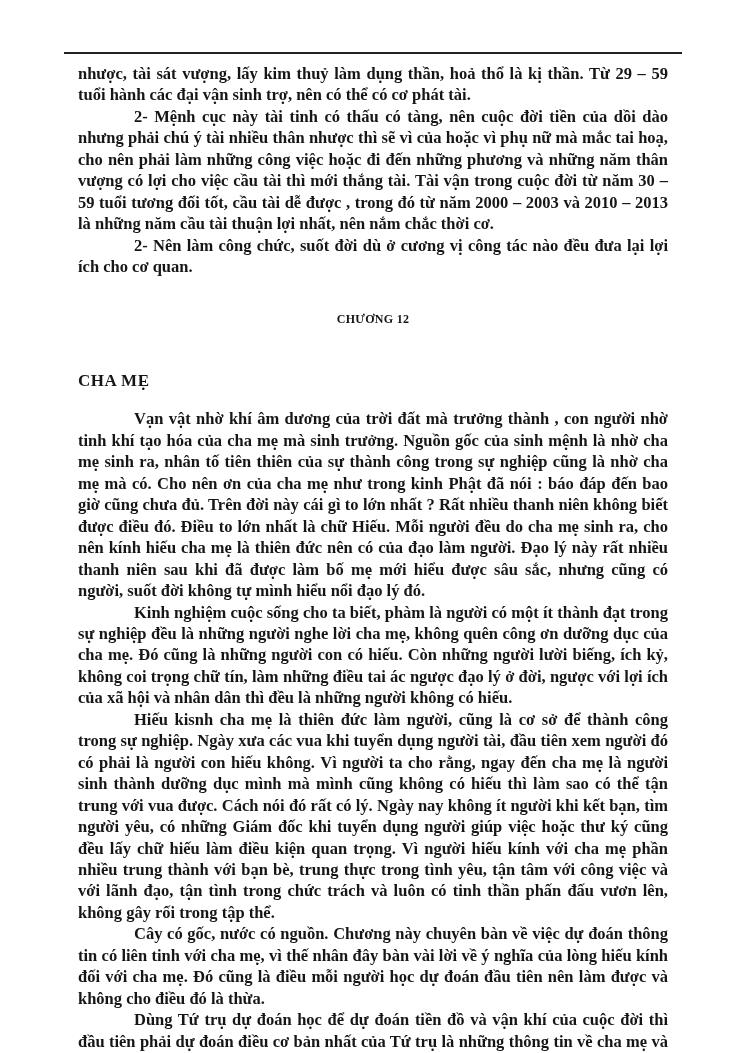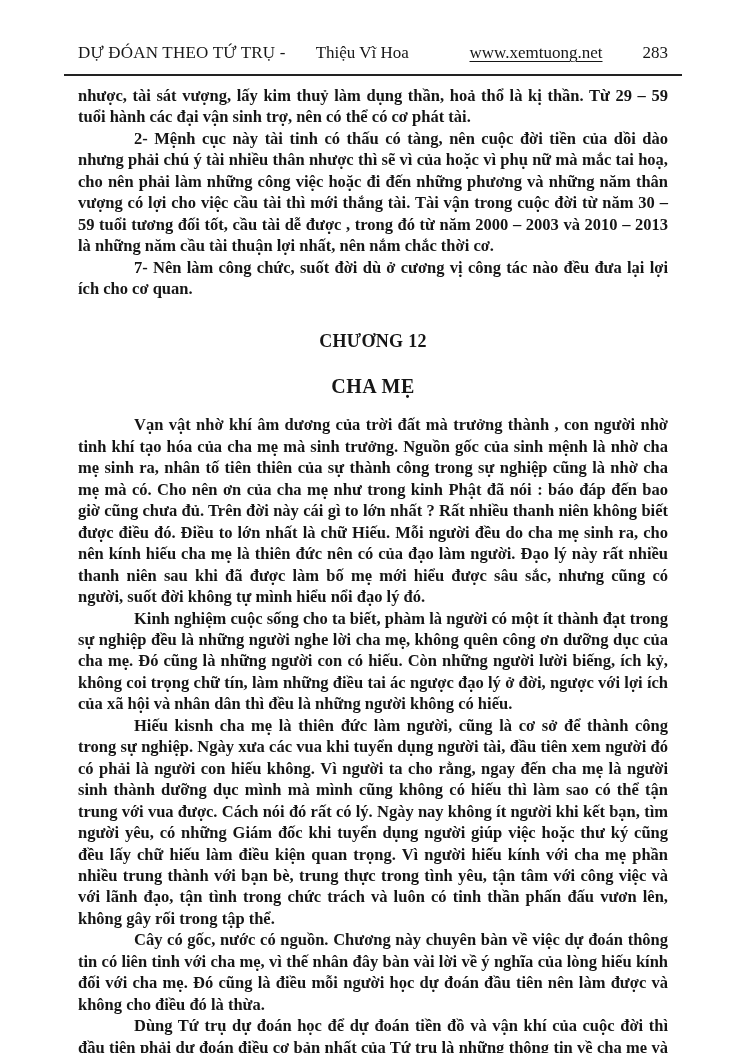--- a/index.html
+++ b/index.html
@@ -45,55 +45,48 @@
     text-indent: 56px;
     text-align: justify;
     font-weight: bold;
   }
   
   .continuation p:first-child { text-indent: 0; }
 
   .chapter-number {
     margin-top: 31px;
     text-align: center;
-    font-size: 18px;
+    font-size: 12px;
     font-weight: bold;
     text-indent: 0;
     letter-spacing: 0.3px;
   }
   .chapter-title {
-    margin-top: 24px;
-    text-align: center;
-    font-size: 20px;
+    margin-top: 40px;
+    font-size: 17px;
     font-weight: bold;
     text-indent: 0;
     letter-spacing: 0.5px;
   }
   .chapter-body { margin-top: 17px; }
 </style>
 </head>
 <body>
 
 <div class="page">
 
-  <header class="page-header">
-    <span class="h-title">DỰ ĐÓAN THEO TỨ TRỤ -</span>
-    <span class="h-author">Thiệu Vĩ  Hoa</span>
-    <span class="h-site">www.xemtuong.net</span>
-    <span class="h-page">283</span>
-  </header>
 
   <div class="rule"></div>
 
   <main class="body-text">
 
     <section class="continuation">
         <p>nhược, tài sát vượng, lấy kim thuỷ làm dụng thần, hoả thổ là kị thần. Từ 29 – 59 tuổi hành các đại vận sinh trợ, nên có thể có cơ phát tài.</p>
         <p>2- Mệnh cục này tài tinh có thấu có tàng, nên cuộc đời tiền của dồi dào nhưng phải chú ý tài nhiều thân nhược thì sẽ vì của hoặc vì phụ  nữ mà mắc tai hoạ, cho nên phải làm những công việc hoặc đi đến những phương và những năm thân vượng có lợi cho việc cầu tài thì mới thắng tài. Tài vận trong cuộc đời từ năm 30 – 59 tuổi tương đối tốt, cầu tài dễ được , trong đó từ năm 2000 – 2003 và 2010 – 2013 là những năm cầu tài thuận lợi nhất, nên nắm chắc thời cơ.</p>
-        <p>7- Nên làm công chức, suốt đời dù ở cương vị công tác nào đều đưa lại lợi ích cho cơ quan.</p>
+        <p>2- Nên làm công chức, suốt đời dù ở cương vị công tác nào đều đưa lại lợi ích cho cơ quan.</p>
       </section>
 
     <h1 class="chapter-number">CHƯƠNG 12</h1>
 
     <h2 class="chapter-title">CHA MẸ</h2>
 
     <section class="chapter-body">
         <p>Vạn vật nhờ khí âm dương của trời đất mà trưởng thành , con người nhờ tinh khí tạo hóa của cha mẹ mà sinh trưởng. Nguồn gốc của sinh mệnh là nhờ cha mẹ sinh ra, nhân tố tiên thiên của sự thành công trong sự nghiệp cũng là nhờ cha mẹ mà có. Cho nên ơn của cha mẹ như trong kinh Phật đã nói : báo đáp đến bao giờ cũng chưa đủ. Trên đời này cái gì to lớn nhất ? Rất nhiều thanh niên không biết được điều đó. Điều to lớn nhất là chữ Hiếu. Mỗi người đều do cha mẹ sinh ra, cho nên kính hiếu cha mẹ là thiên đức nên có của đạo làm người. Đạo lý này rất nhiều thanh niên sau khi đã được làm bố mẹ mới hiểu được sâu sắc, nhưng cũng có người, suốt đời không tự mình hiểu nổi đạo lý đó.</p>
         <p>Kinh nghiệm cuộc sống cho ta biết, phàm là người có một ít thành đạt trong sự nghiệp đều là những người nghe lời cha mẹ, không quên công ơn dưỡng dục của cha mẹ. Đó cũng là những người con có hiếu. Còn những người lười biếng, ích kỷ, không coi trọng chữ tín, làm những điều tai ác ngược đạo lý ở đời, ngược với lợi ích của xã hội và nhân dân thì đều là những người không có hiếu.</p>
         <p>Hiếu kisnh cha mẹ là thiên đức làm người, cũng là cơ sở để thành công trong sự nghiệp. Ngày xưa các vua khi tuyển dụng người tài, đầu tiên xem người đó có phải là người con hiếu không. Vì người ta cho rằng, ngay đến cha mẹ là người sinh thành dưỡng dục mình mà mình cũng không có hiếu thì làm sao có thể tận trung với vua được. Cách nói đó rất có lý. Ngày nay không ít người khi kết bạn, tìm người yêu, có những Giám đốc khi tuyển dụng người giúp việc hoặc thư ký cũng đều lấy chữ hiếu làm điều kiện quan trọng. Vì người hiếu kính với cha mẹ phần nhiều trung thành với bạn bè, trung thực trong tình yêu, tận tâm với công việc và với lãnh đạo, tận tình trong chức trách và luôn có tinh thần phấn đấu vươn lên, không gây rối trong tập thể.</p>

